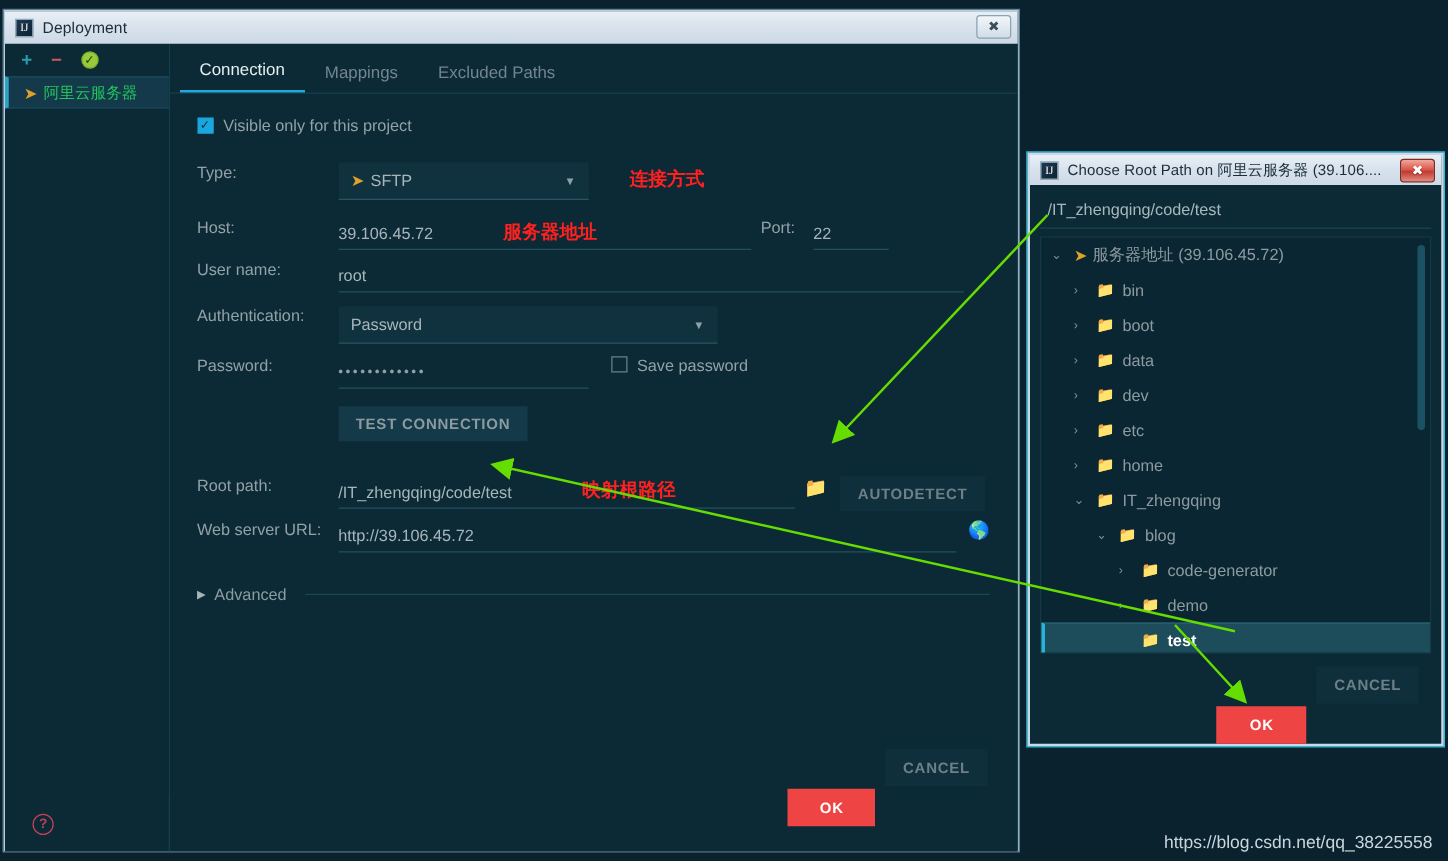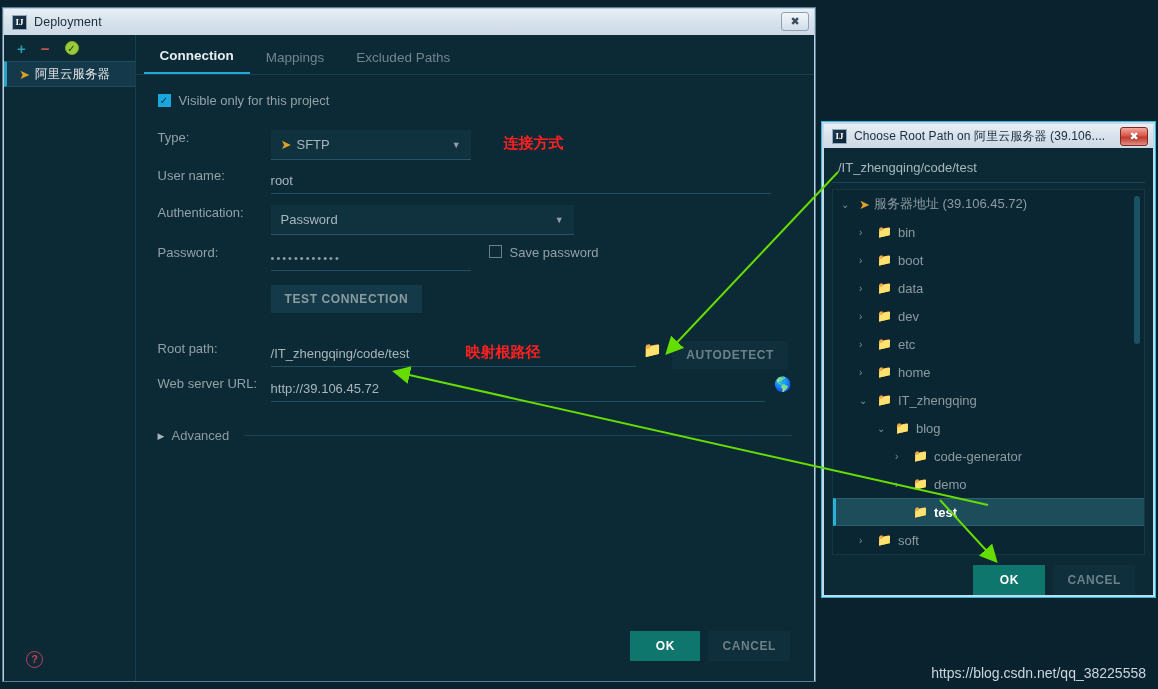--- a/index.html
+++ b/index.html
@@ -32,21 +32,21 @@
     position: relative;
   }
   .titlebar-text {
     font-size: 12.5px; color: #1b2c3a;
     margin-left: 7px; letter-spacing: .1px; text-align: center;
   }
   .ij-logo {
     width: 15px; height: 15px;
     background: linear-gradient(135deg, #1d3a52 0%, #0d2233 100%);
     border: 1px solid #8fa9bd;
-    color: #fff; font-size: 9px; font-weight: bold;
+    color: #fff; font-size: 9px; font-weight: normal;
     display: flex; align-items: center; justify-content: center;
     font-family: "Liberation Serif", serif;
   }
   .win-close {
     position: absolute; right: 5px; top: 3px;
     width: 28px; height: 19px;
     background: linear-gradient(to bottom, #f2f6fa, #d2dde8);
     border: 1px solid #8ca2b5; border-radius: 3px;
     display: flex; align-items: center; justify-content: center;
     font-size: 11px; color: #3b4c5c;
@@ -81,21 +81,21 @@
     border: 1px solid #7fae28;
   }
   .server-item {
     height: 26px; display: flex; align-items: center;
     gap: 7px; padding-left: 12px;
     background: #14394a;
     border-left: 3px solid #2aa3c4;
     border-top: 1px solid #1d4c5e;
     border-bottom: 1px solid #1d4c5e;
   }
-  .server-item .label { font-size: 12.5px; color: #e5e5e5; }
+  .server-item .label { font-size: 12.5px; color: #22c55e; }
   .sftp-glyph {
     color: #e0a02a; font-size: 13px; line-height: 1;
     letter-spacing: -2px; font-weight: bold;
   }
   .sidebar-fill { flex: 1; background: #0b2a36; }
   .help-row { height: 44px; display: flex; align-items: center; padding-left: 22px; }
   .help-icon {
     width: 17px; height: 17px; border-radius: 50%;
     border: 1.6px solid #c0425a; color: #c0425a;
     font-size: 11px; font-weight: bold;
@@ -106,21 +106,21 @@
   .panel { flex: 1; display: flex; flex-direction: column; background: #0b2a36; }
   .tabs {
     display: flex; align-items: flex-end;
     height: 40px; padding-left: 8px;
     border-bottom: 1px solid #17404f;
   }
   .tab {
     padding: 0 16px 9px 16px;
     font-size: 13.5px; color: #73858d;
   }
-  .tab.active { color: #e7edf0; border-bottom: 2px solid #1fa8d8; font-weight: bold; }
+  .tab.active { color: #e7edf0; border-bottom: 2px solid #1fa8d8; }
 
   .form { padding: 16px 22px 0 22px; flex: 1; position: relative; }
 
   .chk-row { display: flex; align-items: center; gap: 8px; margin: 2px 0 22px 0; }
   .chkbox {
     width: 13px; height: 13px; background: #1aa7de;
     display: flex; align-items: center; justify-content: center;
     font-size: 10px; color: #06303f; font-weight: bold;
   }
   .chkbox.empty { background: transparent; border: 1px solid #6d8088; }
@@ -148,21 +148,21 @@
     font-size: 13px; color: #a8b6bb;
   }
   .pwd-dots { font-size: 11px; color: #8fa0a6; letter-spacing: 2px; }
 
   .btn {
     height: 28px; padding: 0 14px;
     background: #143a49; color: #8b9ba1;
     font-size: 12px; font-weight: bold; letter-spacing: .6px;
     display: inline-flex; align-items: center; justify-content: center;
   }
-  .btn.primary { color: #ffffff; background: #0f766e; }
+  .btn.primary { color: #ffffff; background: #ef4444; margin-top: 32px; }
   .btn.disabled { color: #6e8087; background: #0f2f3c; }
 
   .folder-icon { color: #23b0d8; font-size: 15px; }
   .globe-icon { color: #2f8fd0; font-size: 14px; }
 
   .advanced-row {
     display: flex; align-items: center; gap: 7px;
     margin-top: 26px; color: #8d9ba1; font-size: 13px;
   }
   .advanced-row .line { flex: 1; height: 1px; background: #1b4556; margin-left: 8px; }
@@ -284,20 +284,31 @@
           <div class="row">
             <span class="flabel">Type:</span>
             <div class="combo" style="width:200px">
               <span class="sftp-glyph" style="margin-right:7px">➤</span>
               <span>SFTP</span>
               <span class="arrow">▼</span>
             </div>
             <span class="annot" style="left:346px; top:4px">连接方式</span>
           </div>
 
+          <div class="row" style="margin-top:14px">
+            <span class="flabel">Host:</span>
+            <div class="underline-field" style="width:330px">
+              <span>39.106.45.72</span>
+            </div>
+            <span class="flabel" style="width:42px; margin-left:8px">Port:</span>
+            <div class="underline-field" style="width:60px">
+              <span>22</span>
+            </div>
+            <span class="annot" style="left:245px; top:2px">服务器地址</span>
+          </div>
 
           <div class="row" style="margin-top:8px">
             <span class="flabel">User name:</span>
             <div class="underline-field" style="width:500px">
               <span>root</span>
             </div>
           </div>
 
           <div class="row" style="margin-top:11px">
             <span class="flabel">Authentication:</span>

